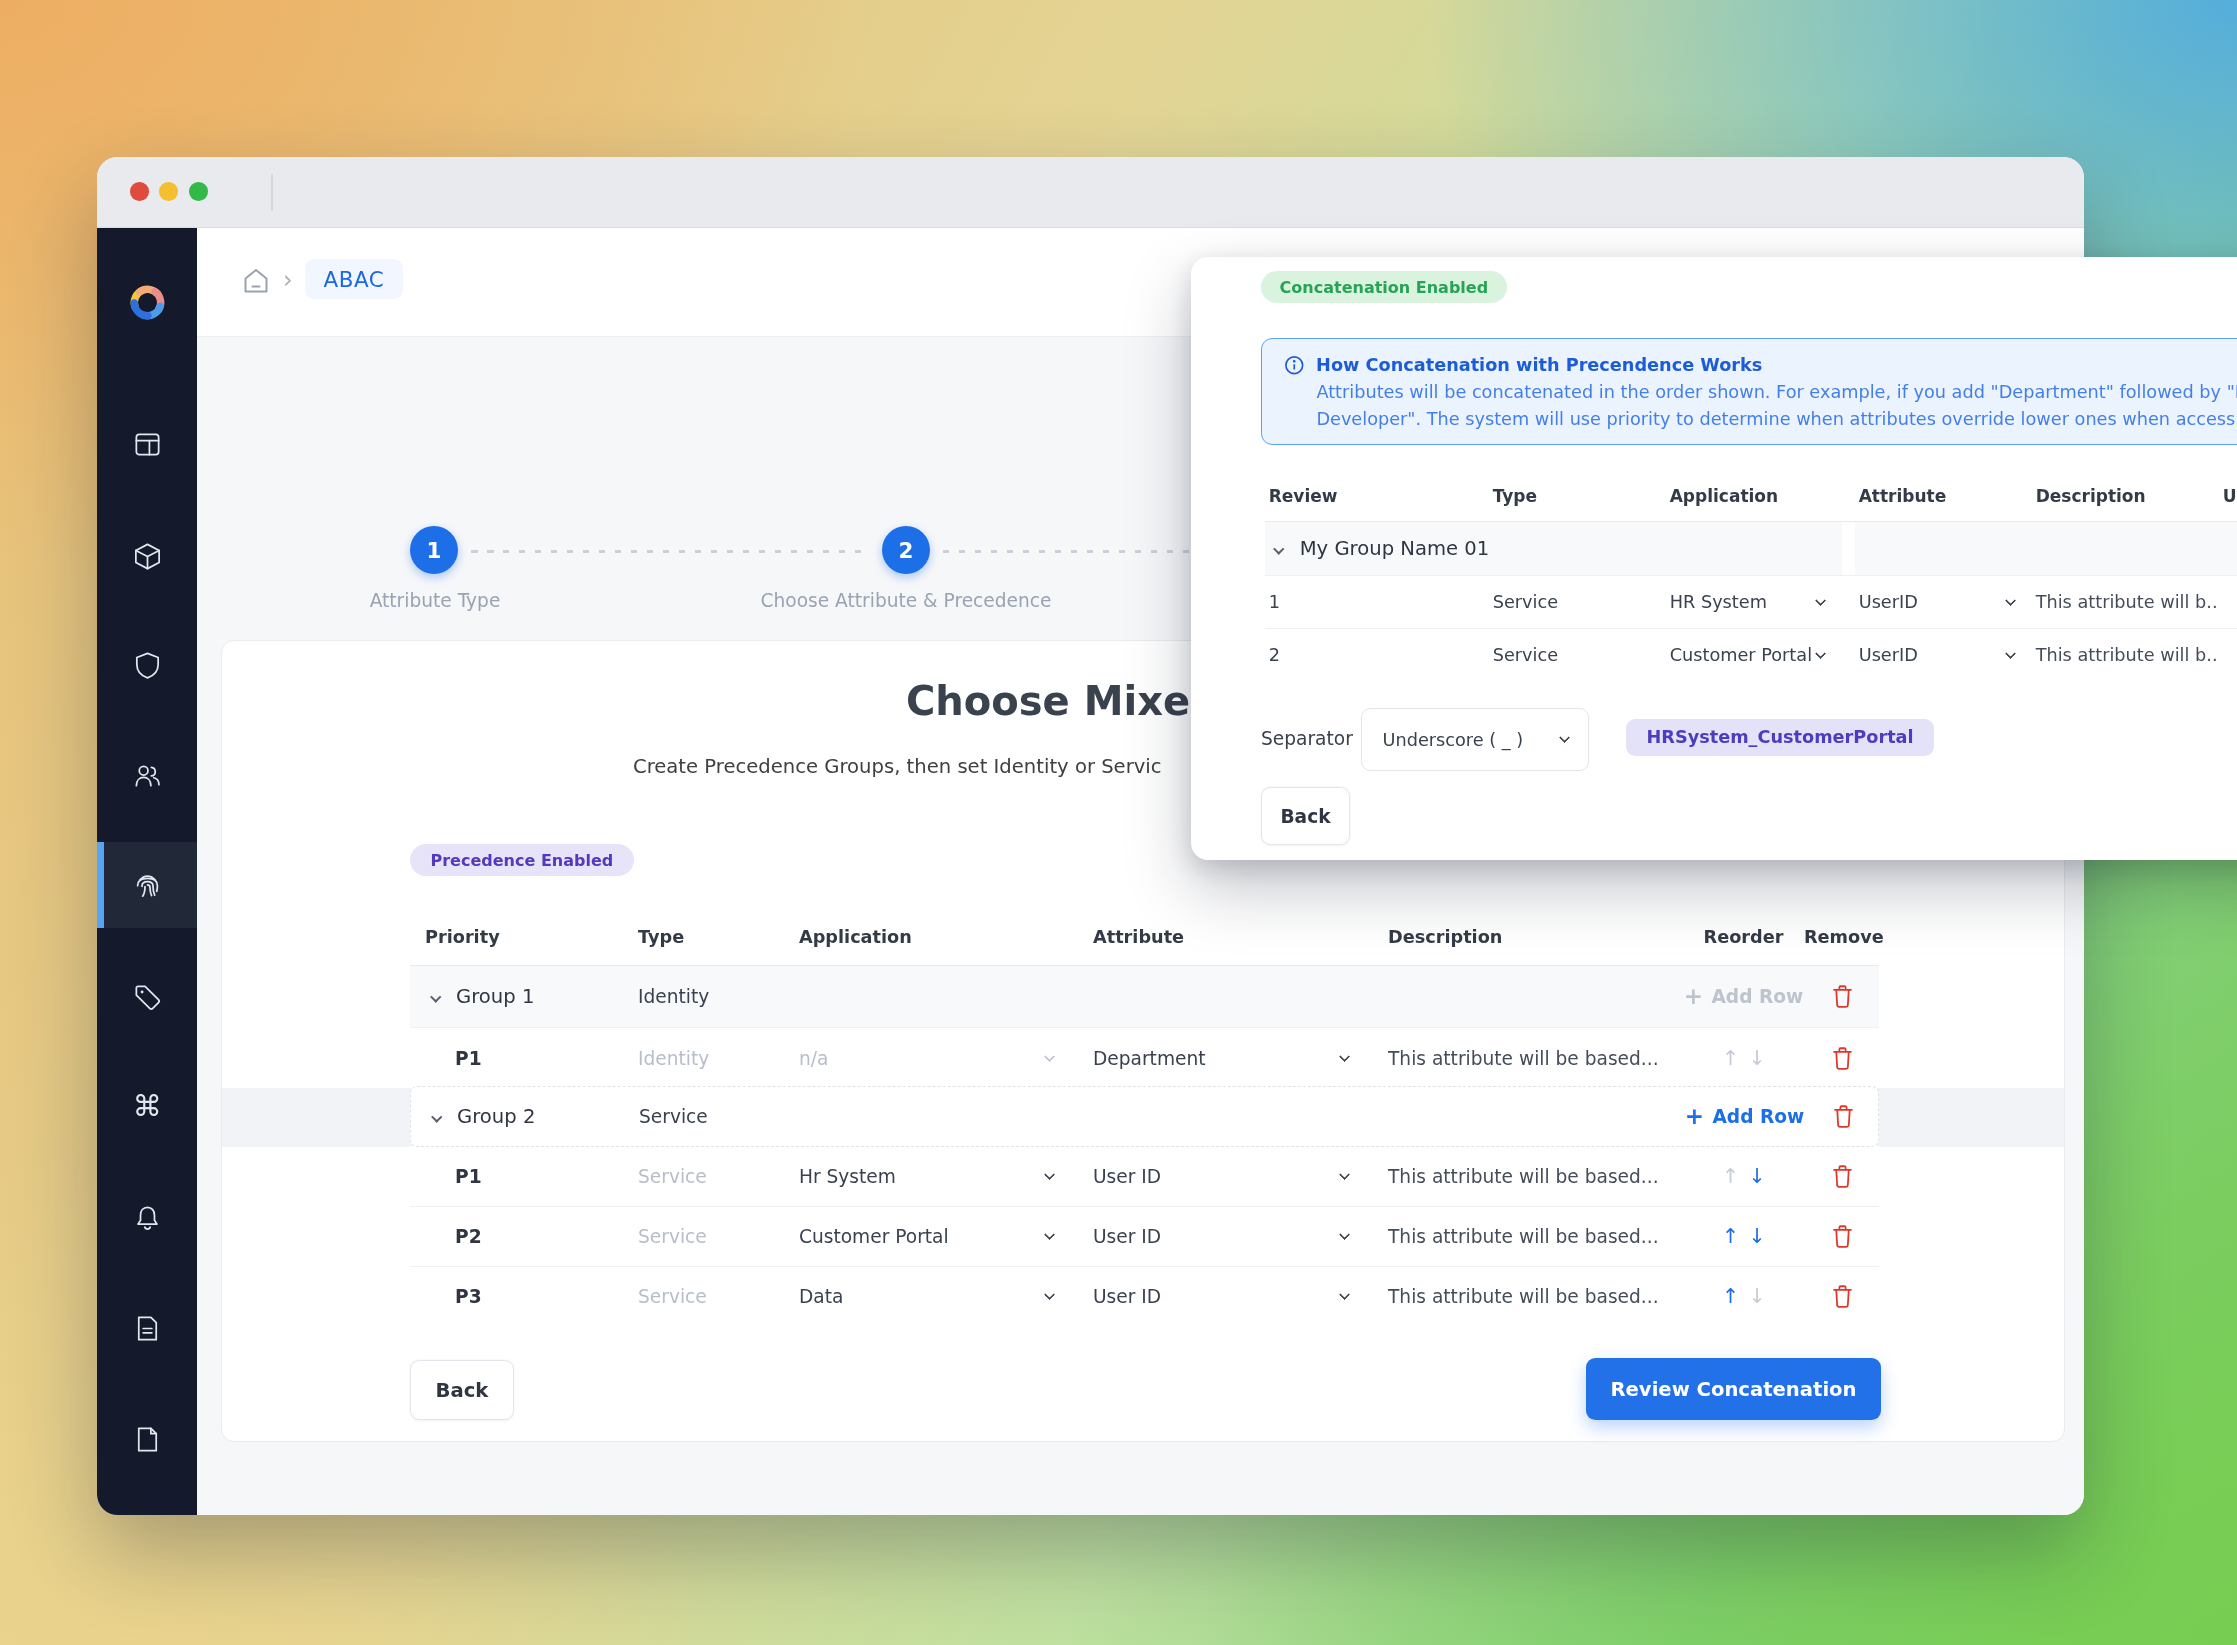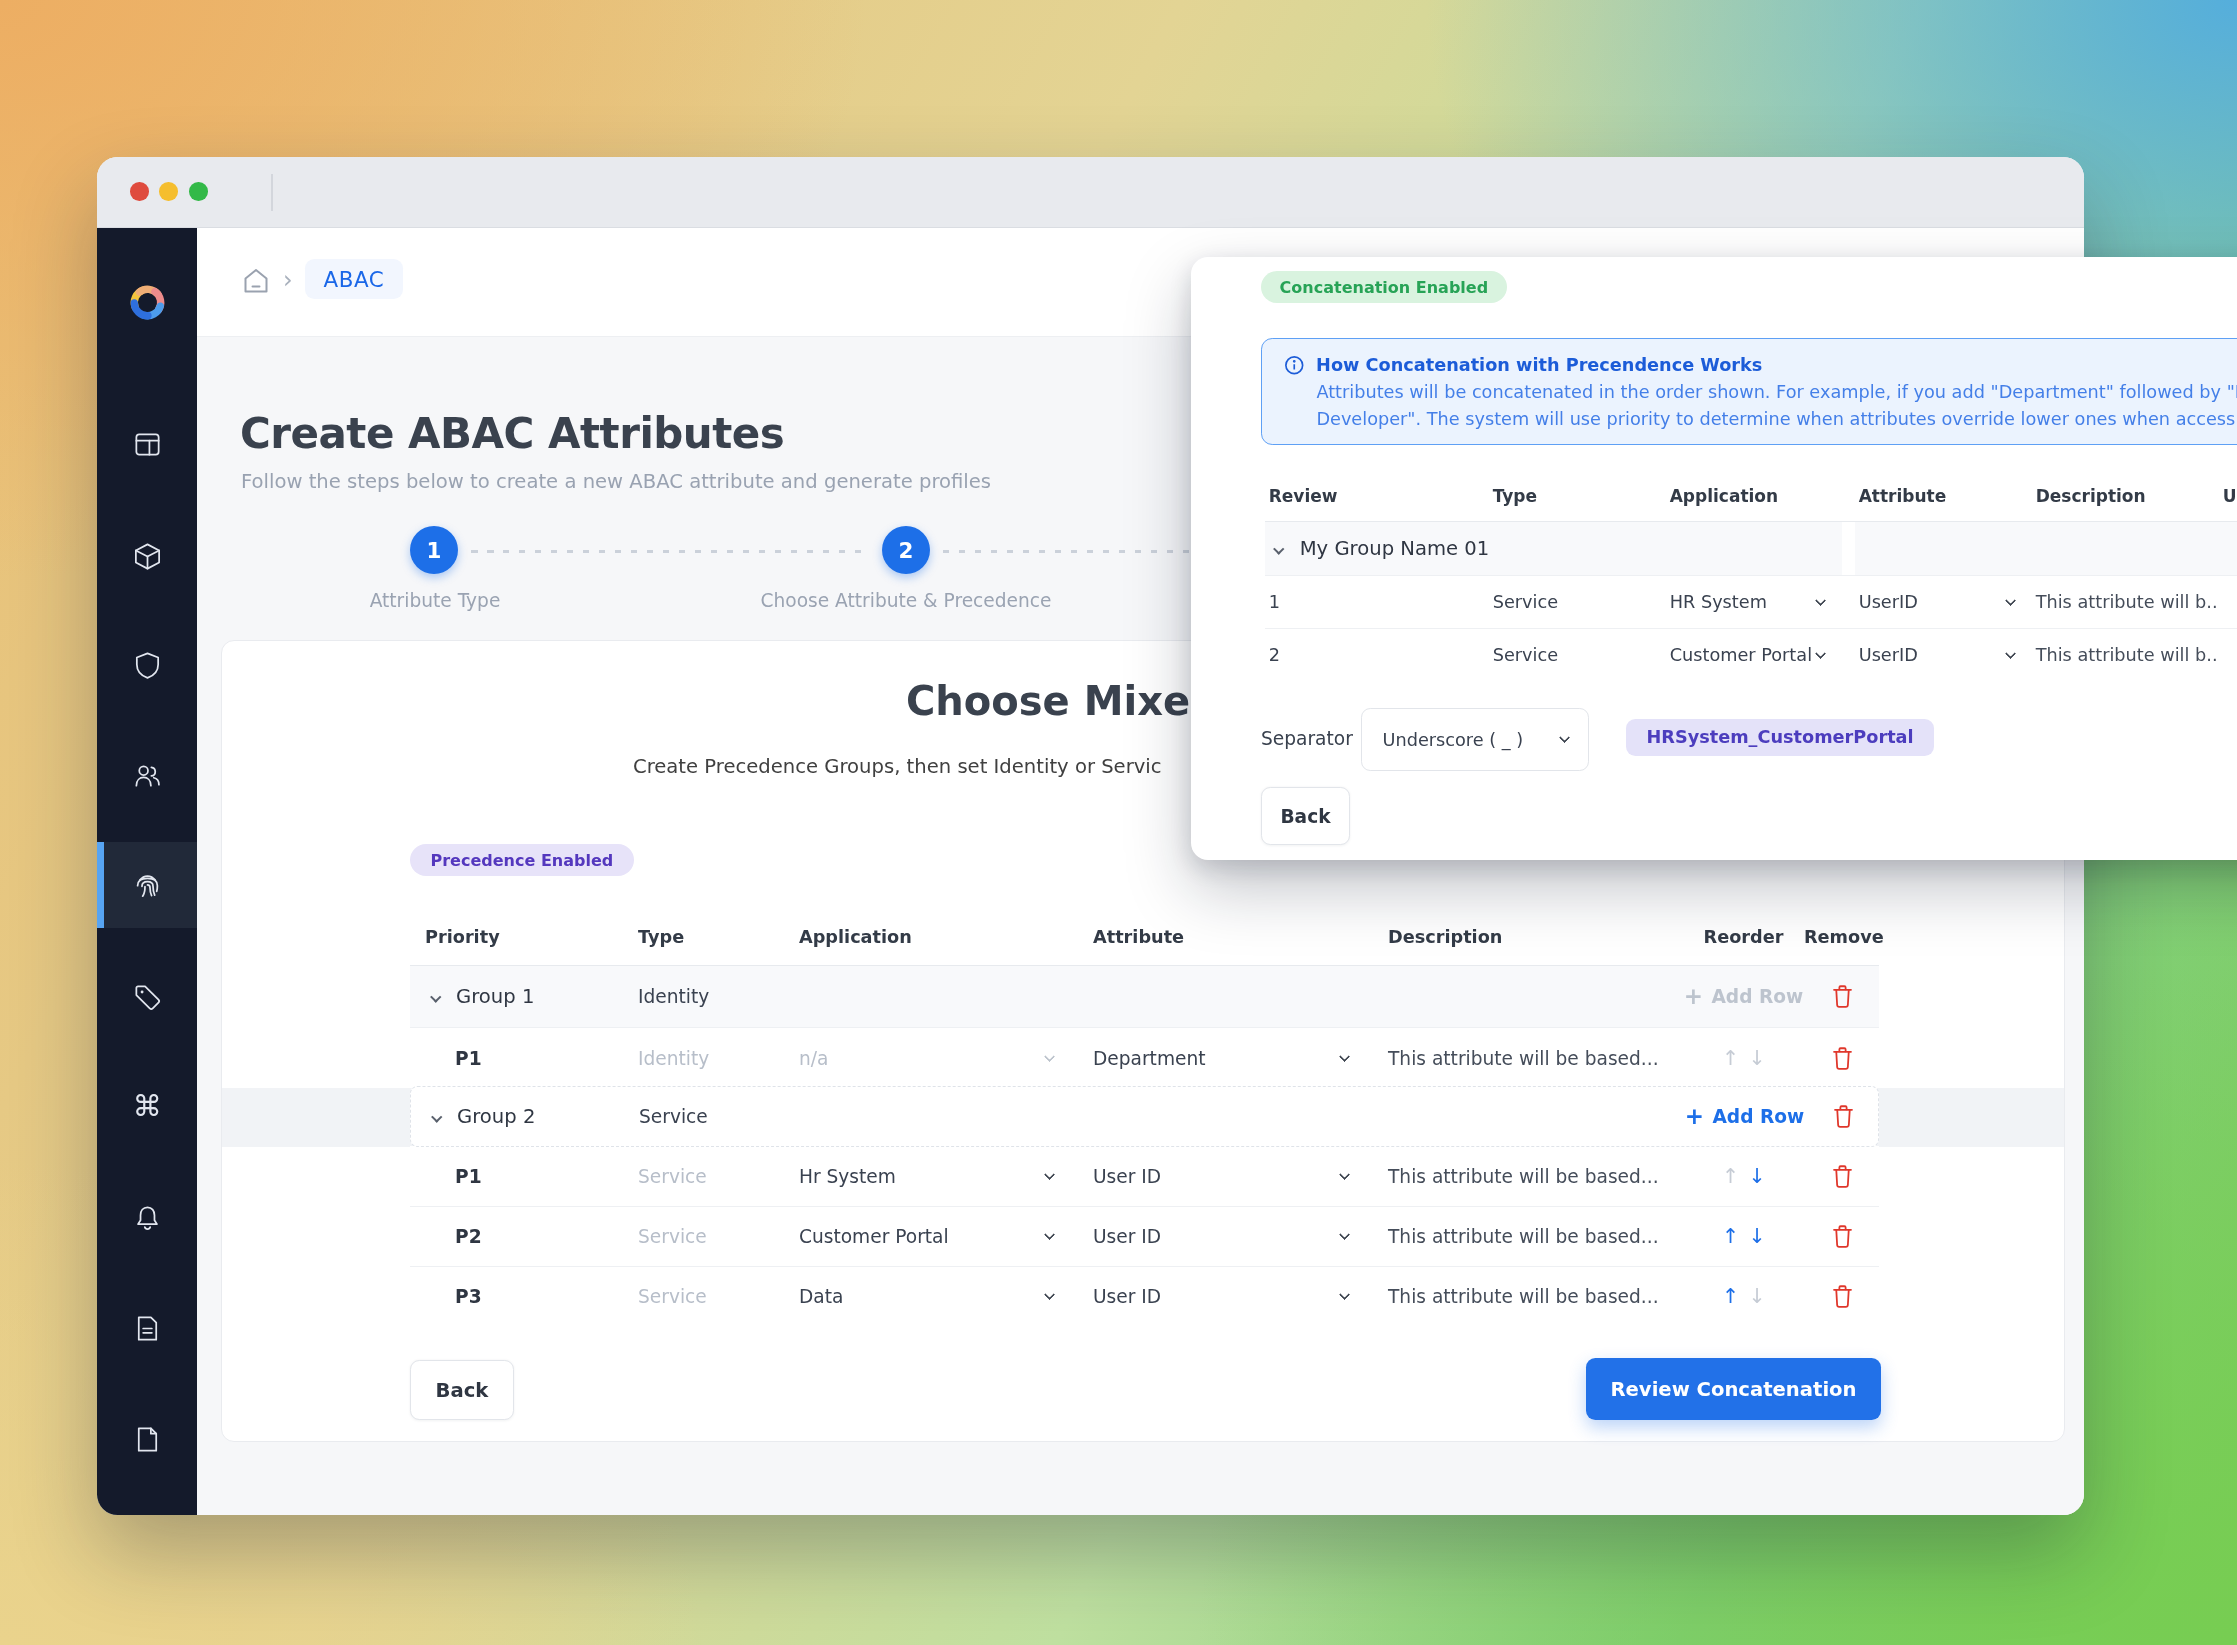--- a/index.html
+++ b/index.html
@@ -201,22 +201,20 @@
     <div class="content">
       <div class="crumbbar">
         <svg class="home-ic" viewBox="0 0 32 32">
           <path d="M5.5 13.5 L16 5 L26.5 13.5 V26.5 H5.5 Z"></path>
             <path d="M12.5 21.5 H19.5"></path>
         </svg>
         <span class="crumb-sep">›</span>
         <span class="crumb-pill">ABAC</span>
       </div>
 
-      <h1 class="page-title">Create ABAC Attributes</h1>
-      <p class="page-sub">Follow the steps below to create a new ABAC attribute and generate profiles</p>
 
       <div class="step-dash" style="left:274px;width:397px;"></div>
       <div class="step-dash" style="left:746px;width:457px;"></div>
       <div class="step-circle" style="left:213px;">
           <span>1</span>
         </div>
       <div class="step-label" style="left:238px;">Attribute Type</div>
       <div class="step-circle" style="left:685px;">
           <span>2</span>
         </div>

